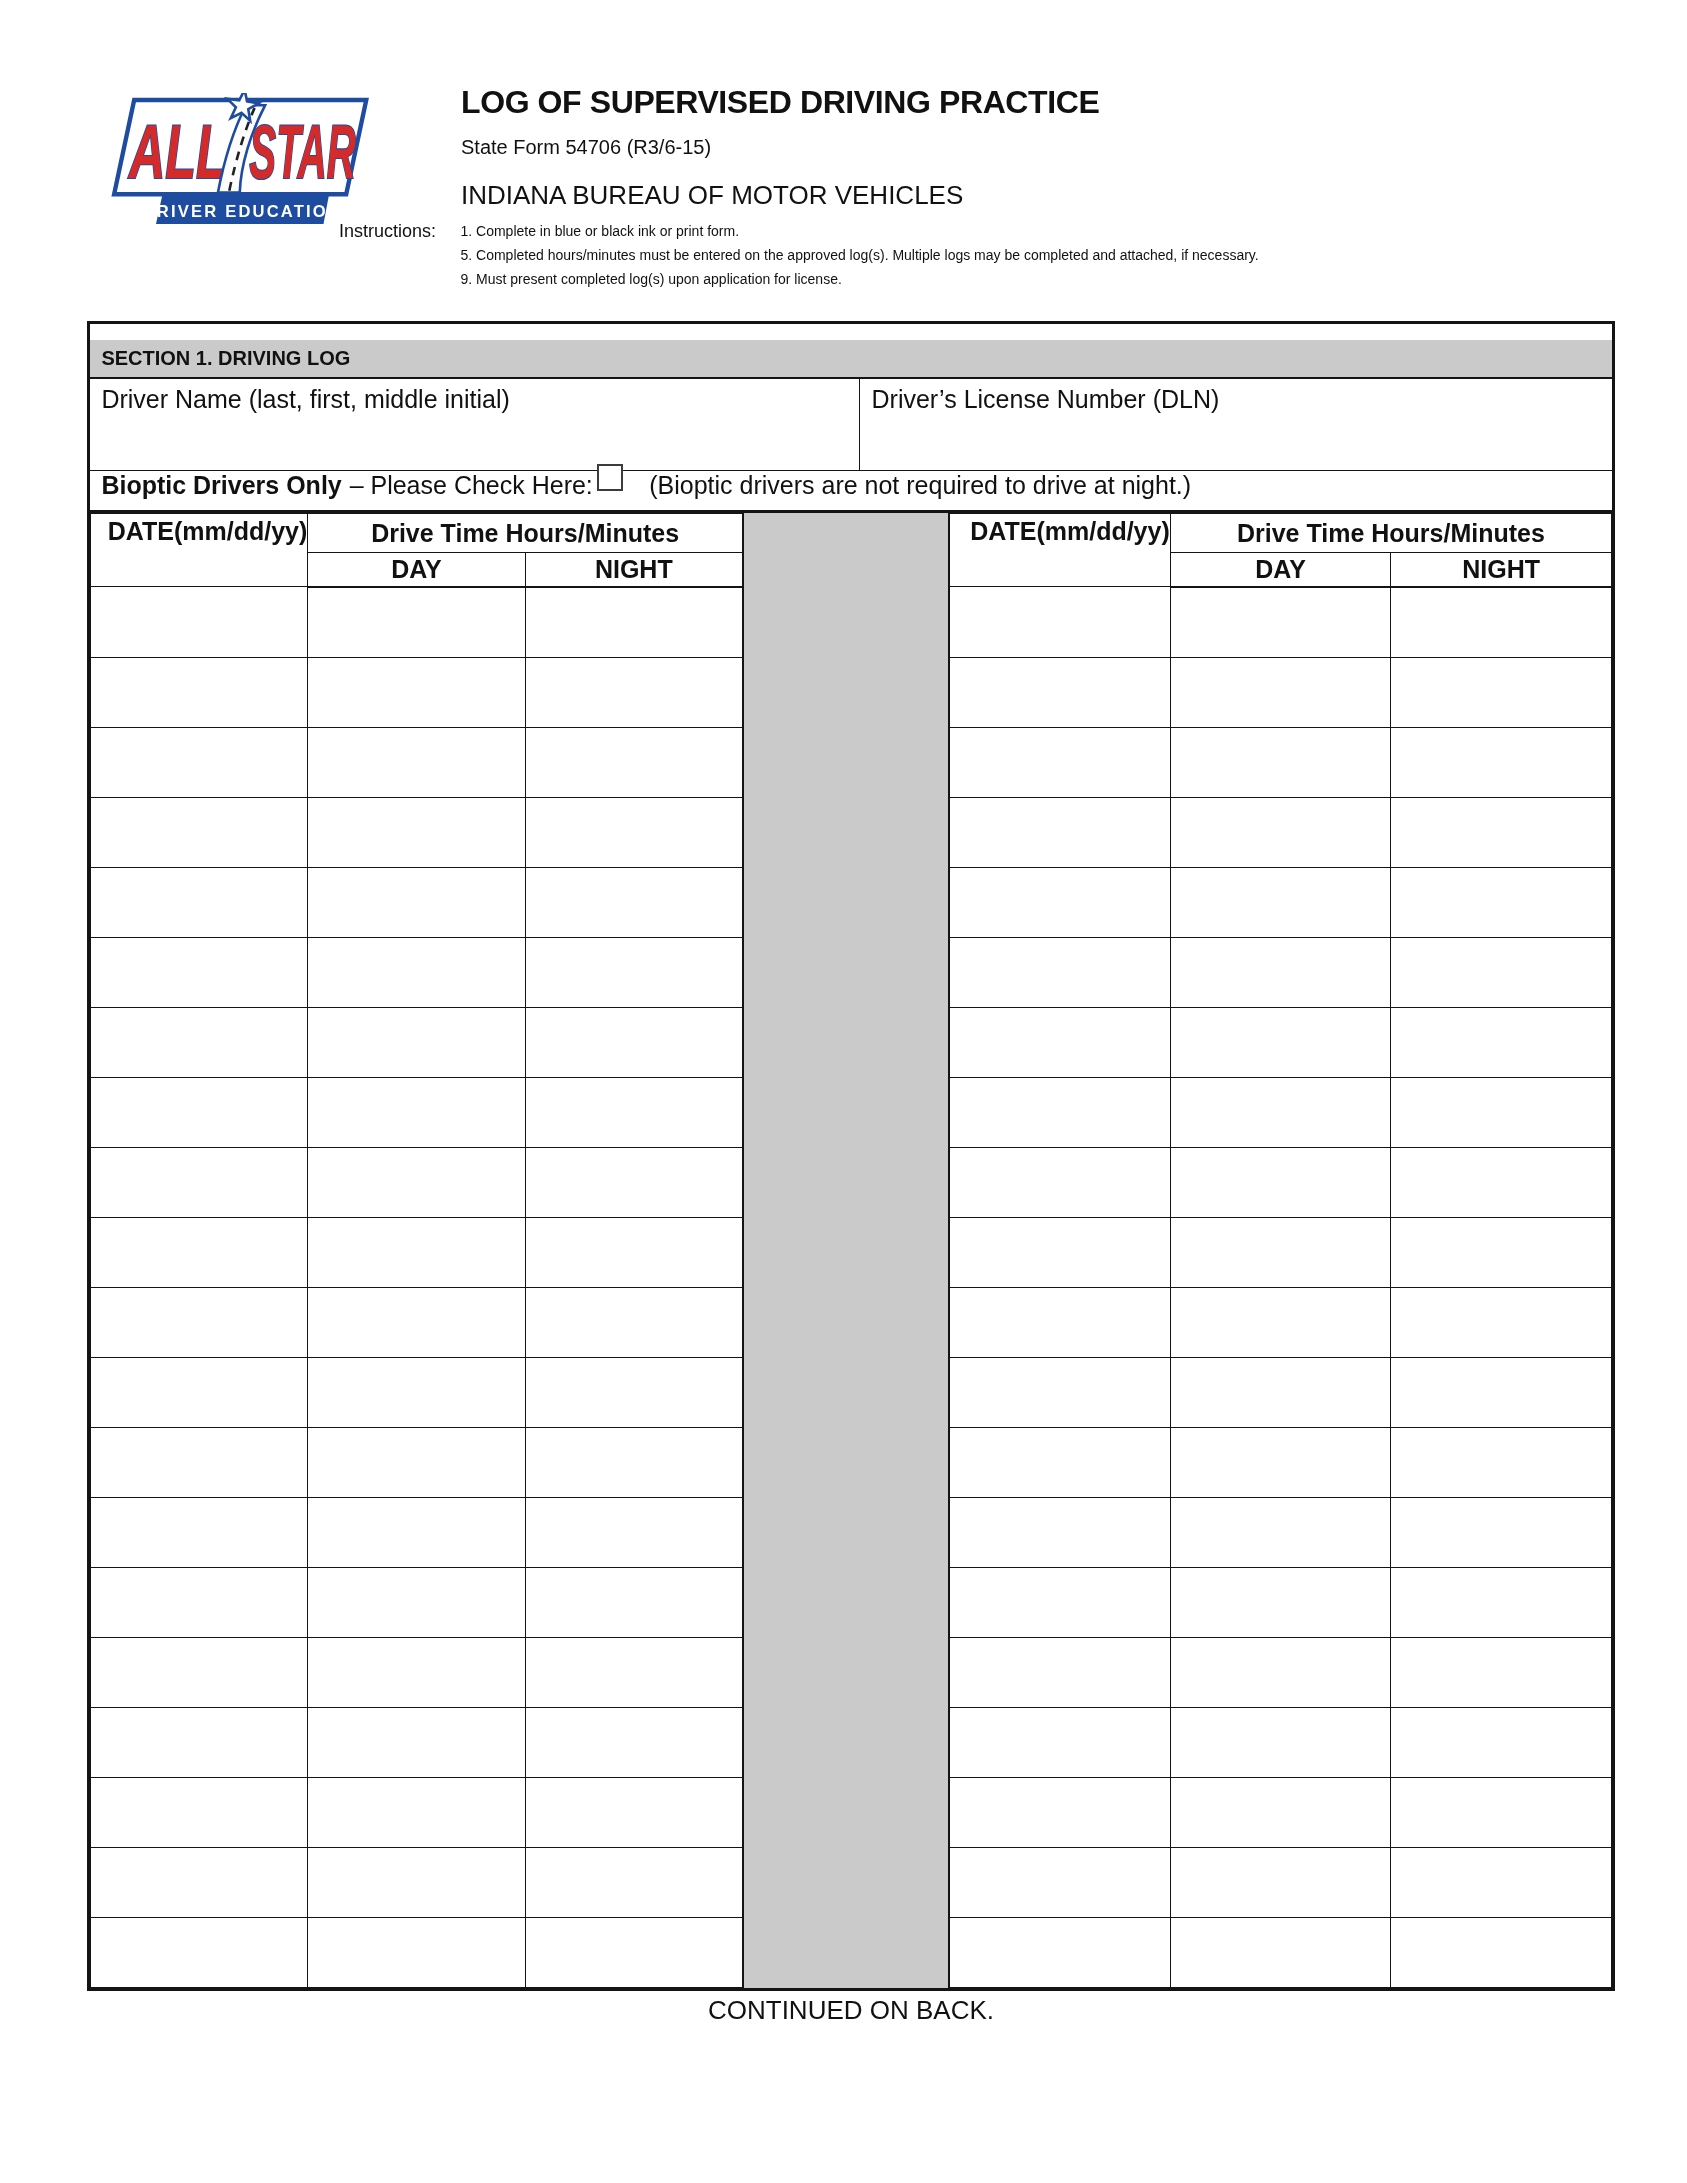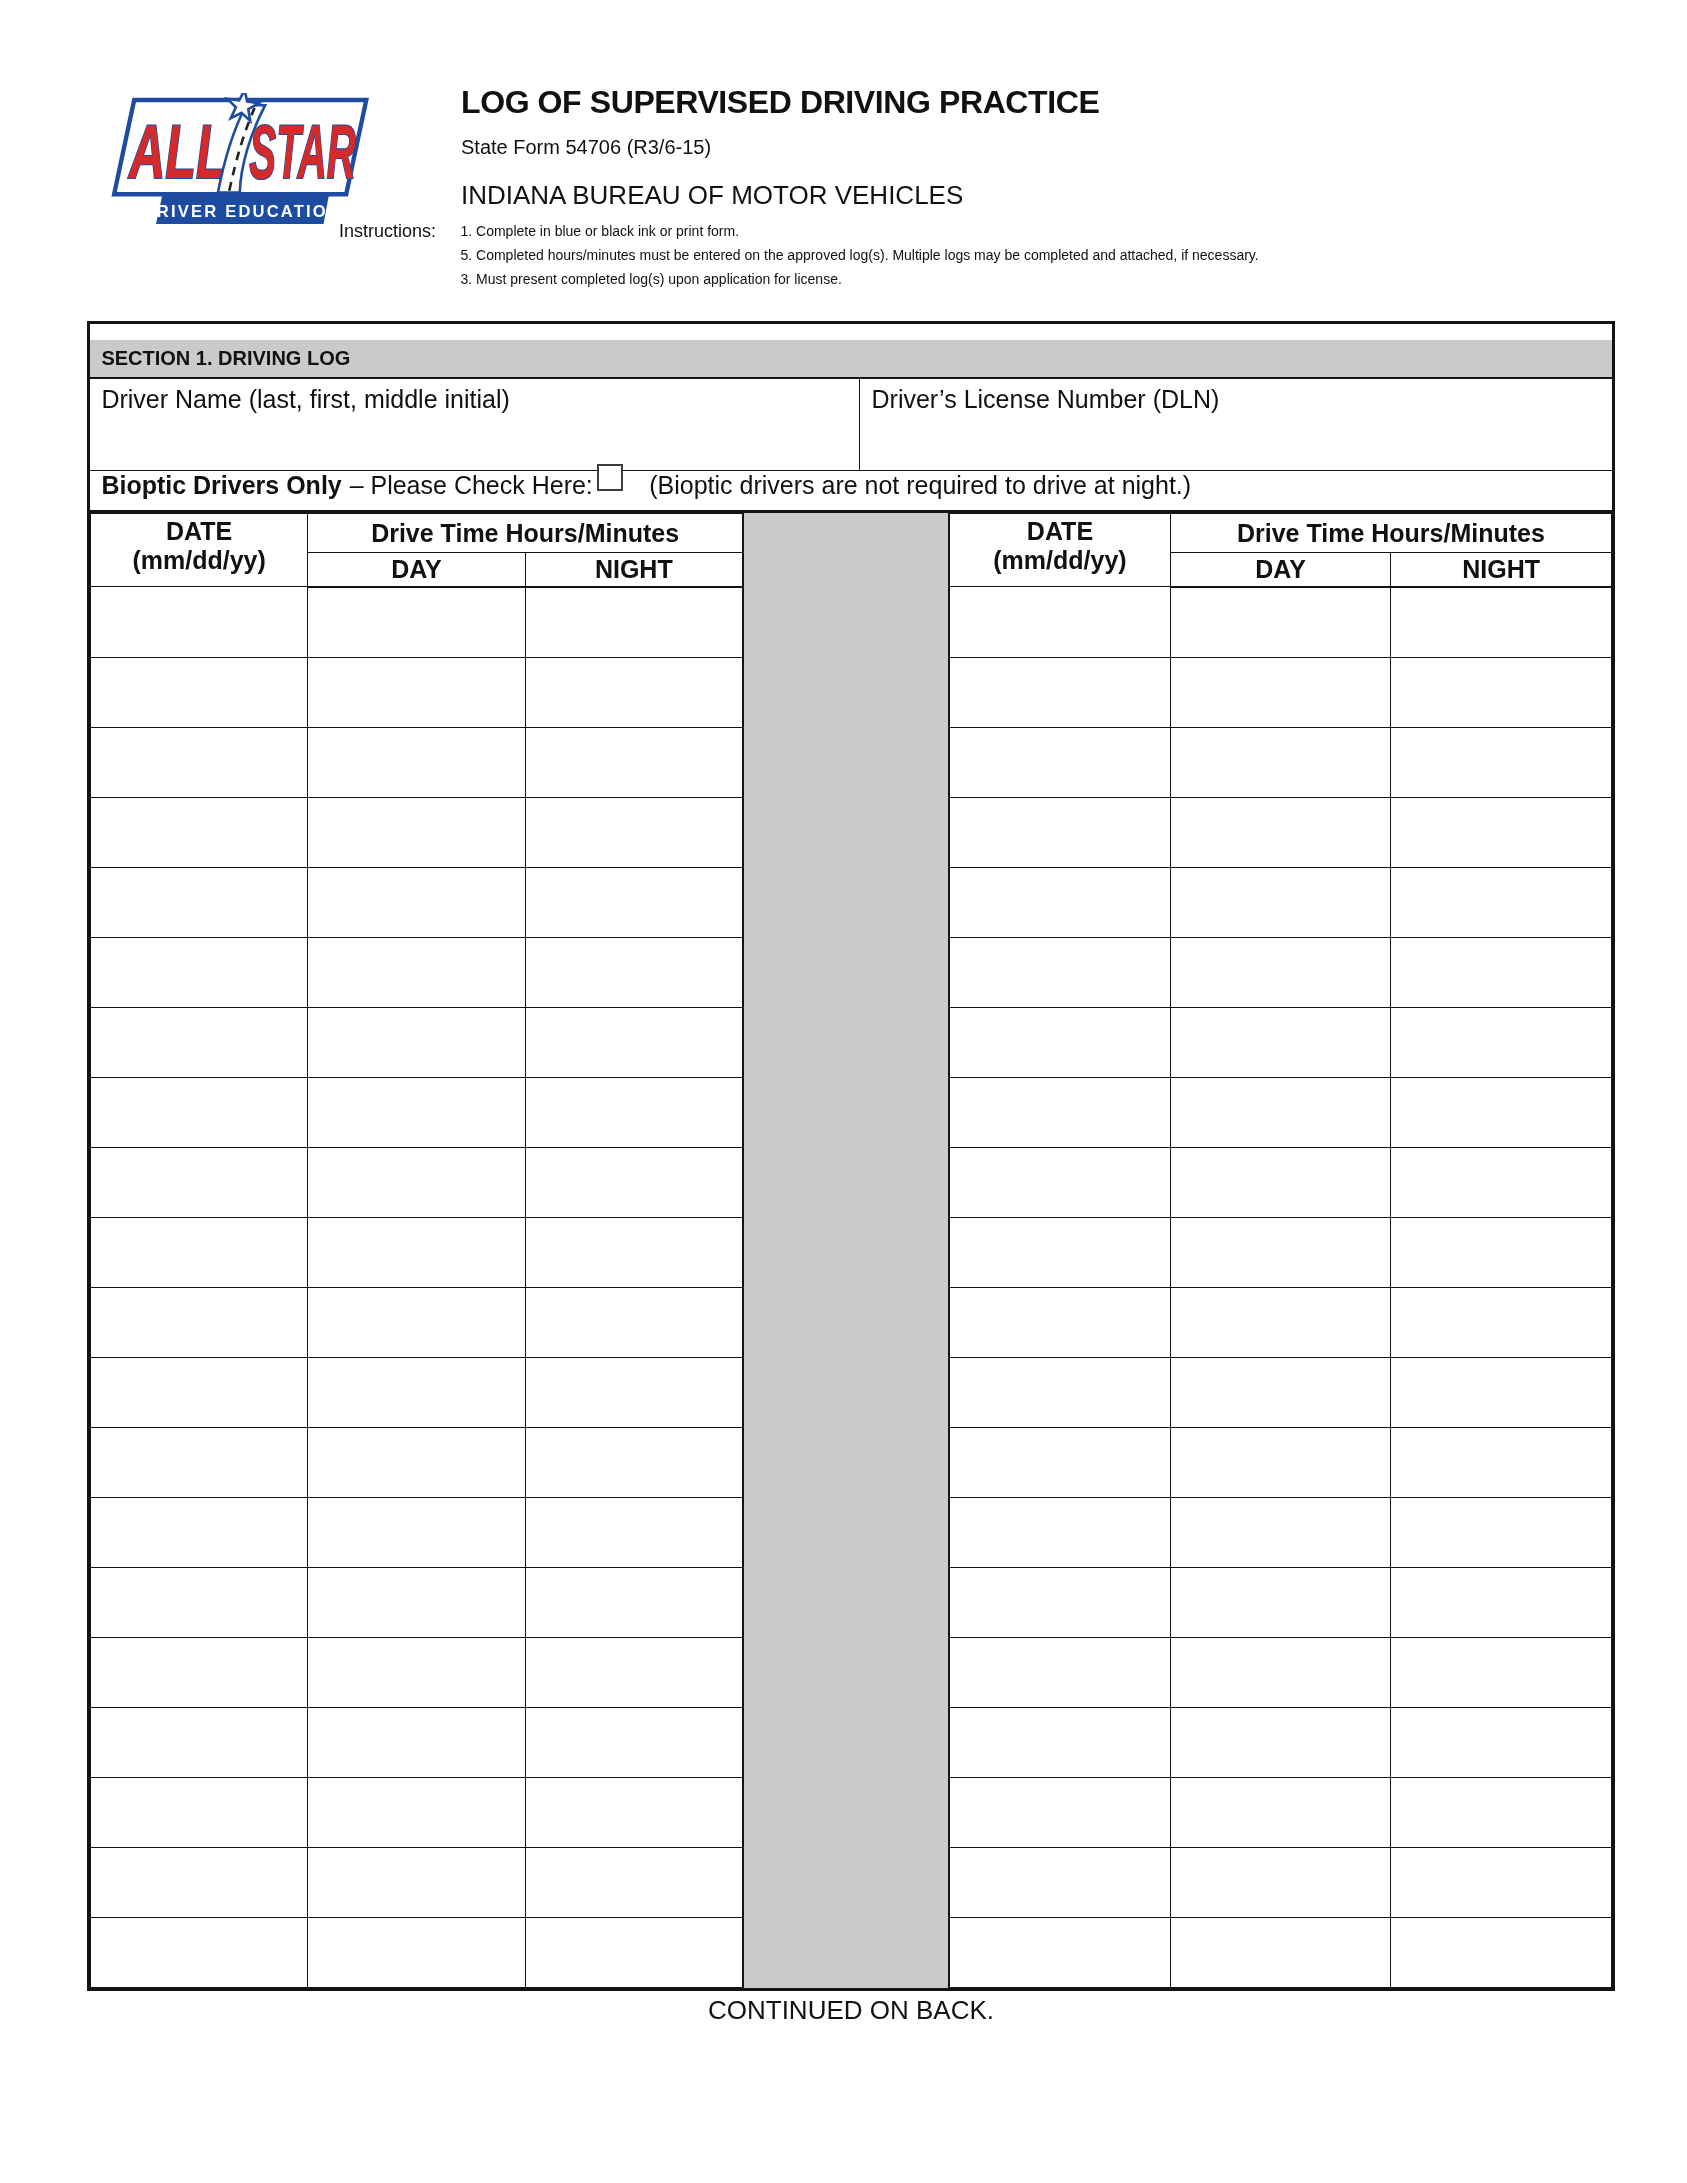--- a/index.html
+++ b/index.html
@@ -55,21 +55,21 @@
   .sub-table { width:42.9%; }
   .sub-table.right { flex:1; }
   .separator { width:13.55%; background:#cacaca; border-left:1.7px solid #141414; border-right:1.7px solid #141414; box-sizing:border-box; }
 
   table.log { border-collapse:collapse; width:100%; table-layout:fixed; }
   table.log th, table.log td { border:1.7px solid #141414; padding:0; }
   table.log thead th { font-size:25px; font-weight:700; text-align:center; vertical-align:middle; }
   tr.h1 { height:38px; }
   tr.h2 { height:33px; }
   th.dt-h, tr.h2 th { border-bottom:2.6px solid #141414; }
-  .date-h-inner { display:flex; flex-direction:column; justify-content:flex-start; height:72px; padding:2.6px 0 3.5px; box-sizing:border-box; }
+  .date-h-inner { display:flex; flex-direction:row; justify-content:flex-end; height:72px; padding:2.6px 0 3.5px; box-sizing:border-box; }
   table.log td { height:69px; background:#fff; }
 
   .continued { margin-top:4.4px; text-align:center; font-size:26px; }
 </style>
 </head>
 <body>
 
 <div class="page">
 
   <svg class="logo" viewBox="0 0 306 158">
@@ -87,21 +87,21 @@
     <div class="form-title">LOG OF SUPERVISED DRIVING PRACTICE</div>
     <div class="form-number">State Form 54706 (R3/6-15)</div>
     <div class="agency">INDIANA BUREAU OF MOTOR VEHICLES</div>
   </div>
 
   <div class="instructions">
     <div class="instructions-label">Instructions:</div>
     <ul class="instructions-list">
       <li>1. Complete in blue or black ink or print form.</li>
       <li>5. Completed hours/minutes must be entered on the approved log(s). Multiple logs may be completed and attached, if necessary.</li>
-      <li>3. Must present completed log(s) upon application for license.</li>
+      <li>9. Must present completed log(s) upon application for license.</li>
     </ul>
   </div>
 
   <div class="section1">
     <div class="form-table">
 
       <div class="sec-header">
         <span>SECTION 1. DRIVING LOG</span>
       </div>
 

